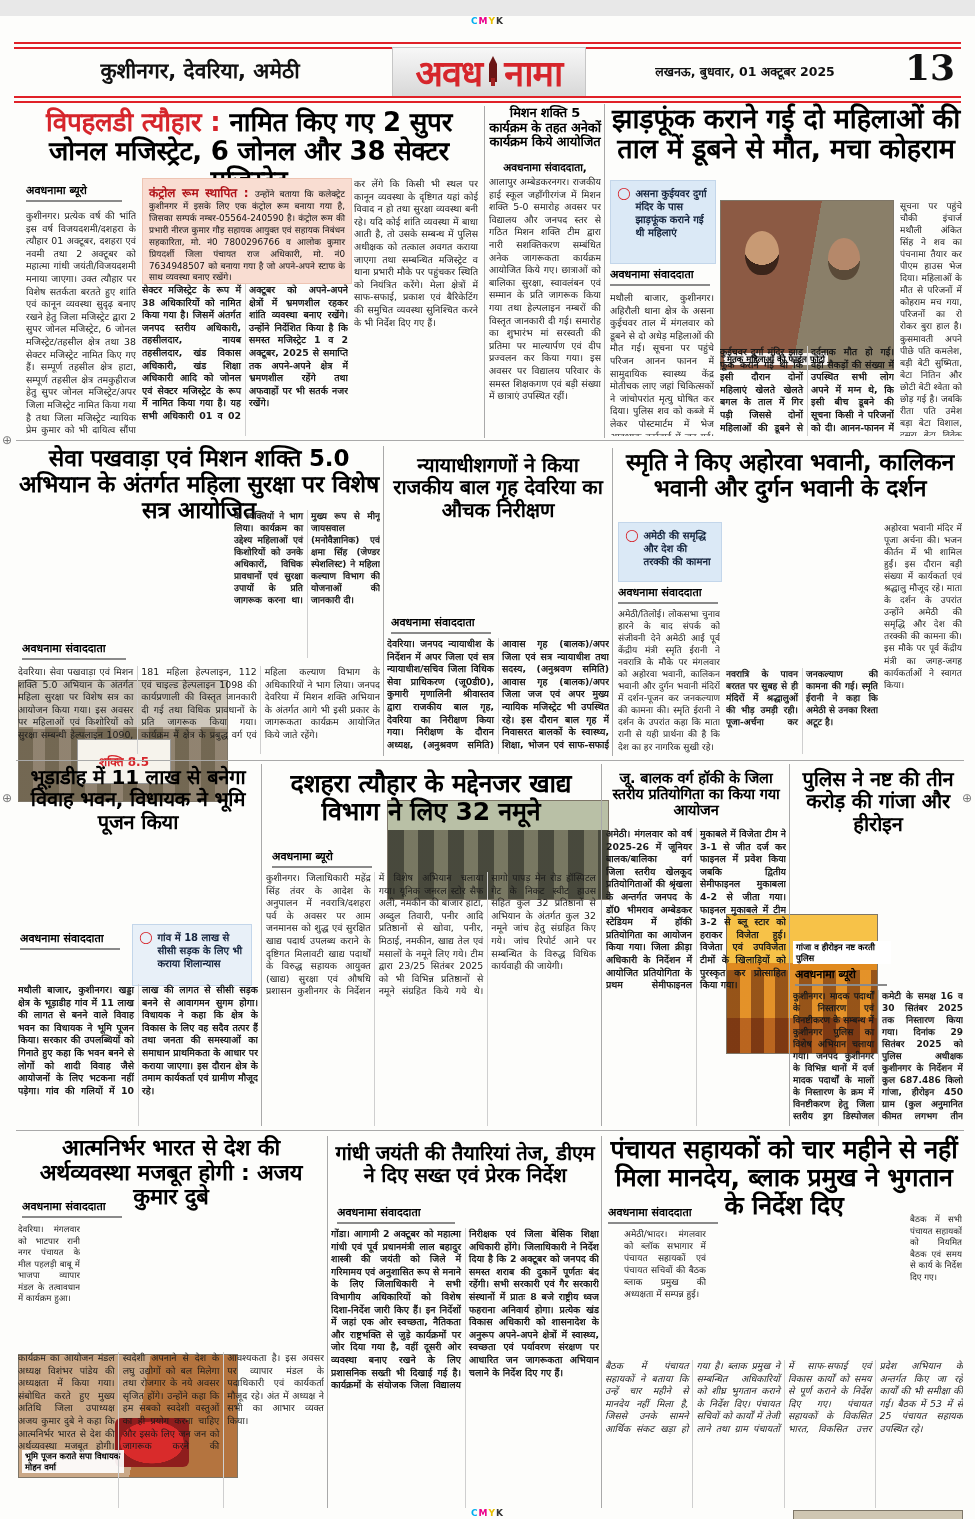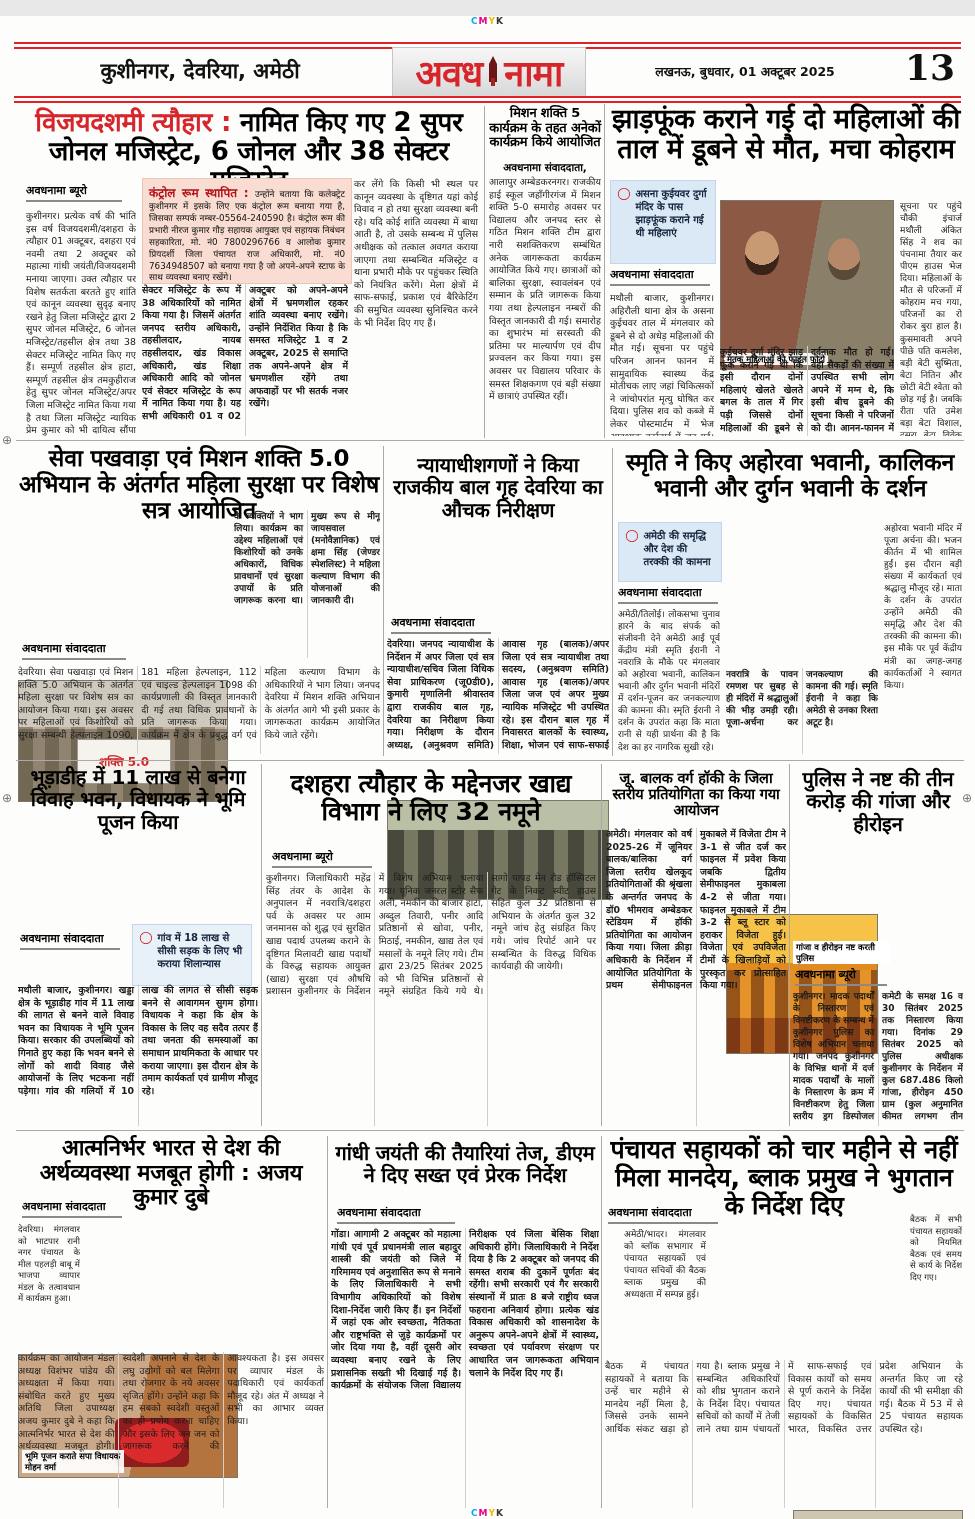--- a/index.html
+++ b/index.html
@@ -6,21 +6,21 @@
   .page{position:relative;width:975px;height:1519px;background:#fdfdfb;margin:16px auto;overflow:hidden;
         font-family:"DejaVu Sans","Liberation Sans",sans-serif;color:#111;}
   .a{position:absolute;}
   .hl{font-weight:bold;color:#000;text-align:center;line-height:1.12;letter-spacing:-0.2px;}
   .kicker{color:#d6252b;}
   .byline{font-weight:bold;font-size:11px;color:#000;}
   .brule{height:2px;background:#8a8a8a;margin-top:3px;}
   .bt{font-size:9.4px;line-height:1.34;text-align:justify;color:#1a1a1a;overflow:hidden;}
   .c2{column-count:2;column-gap:8px;column-rule:1px solid #cfcfcf;font-weight:bold;}
   .c3{column-count:3;column-gap:8px;column-rule:1px solid #cfcfcf;}
-  .c4{column-count:4;column-gap:8px;column-rule:1px solid #cfcfcf;}
+  .c4{column-count:4;column-gap:8px;column-rule:1px solid #cfcfcf;font-style:italic;}
   .vr{width:1px;background:#a9a9a9;}
   .hr{height:1px;background:#a9a9a9;}
   .redline{border-top:2px solid #e02128;border-bottom:2px solid #e02128;height:3px;}
   .bulletbox{background:#dbe9f6;border:1px solid #c3d6ea;padding:6px 6px 6px 6px;font-size:10px;font-weight:bold;
              color:#15243d;line-height:1.3;display:flex;gap:5px;align-items:flex-start;}
   .bdot{color:#d6252b;font-size:12px;line-height:1;font-weight:bold;}
   .photo{background:#b7ab97;border:1px solid #7e7668;box-sizing:border-box;overflow:hidden;position:relative;}
   .cap{background:rgba(255,255,255,.92);color:#000;font-size:8.4px;font-weight:bold;padding:1px 3px;line-height:1.25;}
   .cmyk b{font-weight:bold;}
   .cmyk .c{color:#00aeef}.cmyk .m{color:#ec008c}.cmyk .y{color:#e8c000}.cmyk .k{color:#333}
@@ -49,21 +49,21 @@
         <path d="M7 0 L11 8 L11 26 L3 26 L3 8 Z" fill="#6b1616"></path>
         <rect x="5" y="22" width="4" height="8" fill="#a32222"></rect>
       </svg>
     <span class="t">नामा</span>
   </div>
   <div class="a" style="left:630px;top:47px;width:230px;text-align:center;font-size:12.5px;font-weight:bold;">लखनऊ, बुधवार, 01 अक्टूबर 2025</div>
   <div class="a" style="left:905px;top:30px;font-size:36px;font-weight:bold;font-family:'DejaVu Serif','Liberation Serif',serif;">13</div>
   <div class="a redline" style="left:14px;top:80px;width:947px;"></div>
 
   <div class="a hl" style="left:18px;top:92px;width:462px;font-size:26px;">
-    <span class="kicker">विजयदशमी त्यौहार : </span><span>नामित किए गए 2 सुपर जोनल मजिस्ट्रेट, 6 जोनल और 38 सेक्टर मजिस्ट्रेट</span>
+    <span class="kicker">विपहलडी त्यौहार : </span><span>नामित किए गए 2 सुपर जोनल मजिस्ट्रेट, 6 जोनल और 38 सेक्टर मजिस्ट्रेट</span>
   </div>
   <div class="a" style="left:26px;top:166px;width:110px;">
     <div class="byline">अवधनामा ब्यूरो</div>
     <div class="brule" style="width:96px;"></div>
   </div>
   <div class="a bt" style="left:26px;top:194px;width:110px;height:226px;">कुशीनगर। प्रत्येक वर्ष की भांति इस वर्ष विजयदशमी/दशहरा के त्यौहार 01 अक्टूबर, दशहरा एवं नवमी तथा 2 अक्टूबर को महात्मा गांधी जयंती/विजयदशमी मनाया जाएगा। उक्त त्यौहार पर विशेष सतर्कता बरतते हुए शांति एवं कानून व्यवस्था सुदृढ़ बनाए रखने हेतु जिला मजिस्ट्रेट द्वारा 2 सुपर जोनल मजिस्ट्रेट, 6 जोनल मजिस्ट्रेट/तहसील क्षेत्र तथा 38 सेक्टर मजिस्ट्रेट नामित किए गए हैं। सम्पूर्ण तहसील क्षेत्र हाटा, सम्पूर्ण तहसील क्षेत्र तमकुहीराज हेतु सुपर जोनल मजिस्ट्रेट/अपर जिला मजिस्ट्रेट नामित किया गया है तथा जिला मजिस्ट्रेट न्यायिक प्रेम कुमार को भी दायित्व सौंपा गया है।</div>
   <div class="a pinkbox" style="left:142px;top:162px;width:196px;height:92px;">
     <span class="lbl">कंट्रोल रूम स्थापित : </span><span>उन्होंने बताया कि कलेक्ट्रेट कुशीनगर में इसके लिए एक कंट्रोल रूम बनाया गया है, जिसका सम्पर्क नम्बर-05564-240590 है। कंट्रोल रूम की प्रभारी नीरज कुमार गौड़ सहायक आयुक्त एवं सहायक निबंधन सहकारिता, मो. नं0 7800296766 व आलोक कुमार प्रियदर्शी जिला पंचायत राज अधिकारी, मो. नं0 7634948507 को बनाया गया है जो अपने-अपने स्टाफ के साथ व्यवस्था बनाए रखेंगे।</span>
   </div>
   <div class="a bt c2" style="left:142px;top:268px;width:206px;height:152px;">सेक्टर मजिस्ट्रेट के रूप में 38 अधिकारियों को नामित किया गया है। जिसमें अंतर्गत जनपद स्तरीय अधिकारी, तहसीलदार, नायब तहसीलदार, खंड विकास अधिकारी, खंड शिक्षा अधिकारी आदि को जोनल एवं सेक्टर मजिस्ट्रेट के रूप में नामित किया गया है। यह सभी अधिकारी 01 व 02 अक्टूबर को अपने-अपने क्षेत्रों में भ्रमणशील रहकर शांति व्यवस्था बनाए रखेंगे। उन्होंने निर्देशित किया है कि समस्त मजिस्ट्रेट 1 व 2 अक्टूबर, 2025 से समाप्ति तक अपने-अपने क्षेत्र में भ्रमणशील रहेंगे तथा अफवाहों पर भी सतर्क नजर रखेंगे।</div>
@@ -96,21 +96,21 @@
   </div>
   <div class="a bt c2" style="left:720px;top:330px;width:174px;height:90px;">कुईचवर दुर्गा मंदिर झाड़ फूंक कराने गई थी कि इसी दौरान दोनों महिलाएं खेलते खेलते बगल के ताल में गिर पड़ी जिससे दोनों महिलाओं की डूबने से दर्दनाक मौत हो गई। वहां सैकड़ों की संख्या में उपस्थित सभी लोग अपने में मग्न थे, कि इसी बीच डूबने की सूचना किसी ने परिजनों को दी। आनन-फानन में परिजन घटना स्थल पहुंचे दोपहर बाद सामुदायिक स्वास्थ्य केंद्र मोतीचक लाए जहां चिकित्सकों ने जांचोपरांत मृत्यु घोषित कर दिया।</div>
   <div class="a bt" style="left:900px;top:184px;width:62px;height:236px;font-size:9px;">सूचना पर पहुंचे चौकी इंचार्ज मथौली अंकित सिंह ने शव का पंचनामा तैयार कर पीएम हाउस भेज दिया। महिलाओं के मौत से परिजनों में कोहराम मच गया, परिजनों का रो रोकर बुरा हाल है। कुसमावती अपने पीछे पति कमलेश, बड़ी बेटी सुष्मिता, बेटा नितिन और छोटी बेटी श्वेता को छोड़ गई है। जबकि रीता पति उमेश बड़ा बेटा विशाल, दूसरा बेटा विवेक को रोने तड़पने के लिए छोड़ गई है। माता रानी के पावन पर्व पर हुए इस दर्दनाक घटना से गांव में शोक की लहर फैल गई है।</div>
 
   <div class="a hr" style="left:16px;top:424px;width:948px;"></div>
   <div class="a cross" style="left:2px;top:418px;">⊕</div>
 
   <div class="a hl" style="left:18px;top:430px;width:362px;font-size:23px;">सेवा पखवाड़ा एवं मिशन शक्ति 5.0 अभियान के अंतर्गत महिला सुरक्षा पर विशेष सत्र आयोजित</div>
   <div class="a photo" style="left:18px;top:494px;width:210px;height:122px;background:linear-gradient(180deg,#cfc8bc 0 40%,#8f8778 40% 100%);">
     <div style="position:absolute;left:0;bottom:0;width:100%;height:62%;background:repeating-linear-gradient(90deg,rgba(92,78,52,.55) 0 14px,rgba(150,120,90,.25) 14px 26px);"></div>
-    <div style="position:absolute;left:28%;bottom:14%;width:44%;height:36%;background:#f6f3ec;border:1px solid #999;display:flex;align-items:center;justify-content:center;color:#d6252b;font-weight:bold;font-size:12px;">शक्ति 5.0</div>
+    <div style="position:absolute;left:28%;bottom:14%;width:44%;height:36%;background:#f6f3ec;border:1px solid #999;display:flex;align-items:center;justify-content:center;color:#d6252b;font-weight:bold;font-size:12px;">शक्ति 8.5</div>
   </div>
   <div class="a" style="left:22px;top:624px;width:120px;">
     <div class="byline">अवधनामा संवाददाता</div>
     <div class="brule" style="width:104px;"></div>
   </div>
   <div class="a bt c2" style="left:234px;top:494px;width:146px;height:148px;font-size:9px;">के व्यक्तियों ने भाग लिया। कार्यक्रम का उद्देश्य महिलाओं एवं किशोरियों को उनके अधिकारों, विधिक प्रावधानों एवं सुरक्षा उपायों के प्रति जागरूक करना था। मुख्य रूप से मीनू जायसवाल (मनोवैज्ञानिक) एवं क्षमा सिंह (जेण्डर स्पेशलिस्ट) ने महिला कल्याण विभाग की योजनाओं की जानकारी दी।</div>
   <div class="a bt c3" style="left:18px;top:650px;width:362px;height:88px;">देवरिया। सेवा पखवाड़ा एवं मिशन शक्ति 5.0 अभियान के अंतर्गत महिला सुरक्षा पर विशेष सत्र का आयोजन किया गया। इस अवसर पर महिलाओं एवं किशोरियों को सुरक्षा सम्बन्धी हेल्पलाइन 1090, 181 महिला हेल्पलाइन, 112 एवं चाइल्ड हेल्पलाइन 1098 की कार्यप्रणाली की विस्तृत जानकारी दी गई तथा विधिक प्रावधानों के प्रति जागरूक किया गया। कार्यक्रम में क्षेत्र के प्रबुद्ध वर्ग एवं महिला कल्याण विभाग के अधिकारियों ने भाग लिया। जनपद देवरिया में मिशन शक्ति अभियान के अंतर्गत आगे भी इसी प्रकार के जागरूकता कार्यक्रम आयोजित किये जाते रहेंगे।</div>
 
   <div class="a vr" style="left:383px;top:430px;height:310px;"></div>
 
@@ -132,21 +132,21 @@
     <span>अमेठी की समृद्धि और देश की तरक्की की कामना</span>
   </div>
   <div class="a" style="left:618px;top:568px;width:104px;">
     <div class="byline">अवधनामा संवाददाता</div>
     <div class="brule" style="width:100px;"></div>
   </div>
   <div class="a bt" style="left:618px;top:592px;width:102px;height:146px;font-size:9px;">अमेठी/तिलोई। लोकसभा चुनाव हारने के बाद संपर्क को संजीवनी देने अमेठी आईं पूर्व केंद्रीय मंत्री स्मृति ईरानी ने नवरात्रि के मौके पर मंगलवार को अहोरवा भवानी, कालिकन भवानी और दुर्गन भवानी मंदिरों में दर्शन-पूजन कर जनकल्याण की कामना की। स्मृति ईरानी ने दर्शन के उपरांत कहा कि माता रानी से यही प्रार्थना की है कि देश का हर नागरिक सुखी रहे।</div>
   <div class="a photo" style="left:726px;top:506px;width:152px;height:140px;background:linear-gradient(180deg,#f7c248 0 35%,#e08a1f 35% 75%,#a84e12 75% 100%);">
     <div style="position:absolute;left:0;bottom:0;width:100%;height:60%;background:repeating-linear-gradient(90deg,rgba(90,40,20,.55) 0 13px,rgba(240,170,70,.25) 13px 24px);"></div>
   </div>
-  <div class="a bt c2" style="left:726px;top:652px;width:152px;height:86px;font-size:9px;">नवरात्रि के पावन रमणश पर सुबह से ही मंदिरों में श्रद्धालुओं की भीड़ उमड़ी रही। पूजा-अर्चना कर जनकल्याण की कामना की गई। स्मृति ईरानी ने कहा कि अमेठी से उनका रिश्ता अटूट है।</div>
+  <div class="a bt c2" style="left:726px;top:652px;width:152px;height:86px;font-size:9px;">नवरात्रि के पावन बरतत पर सुबह से ही मंदिरों में श्रद्धालुओं की भीड़ उमड़ी रही। पूजा-अर्चना कर जनकल्याण की कामना की गई। स्मृति ईरानी ने कहा कि अमेठी से उनका रिश्ता अटूट है।</div>
   <div class="a bt" style="left:884px;top:506px;width:78px;height:232px;font-size:9px;">अहोरवा भवानी मंदिर में पूजा अर्चना की। भजन कीर्तन में भी शामिल हुईं। इस दौरान बड़ी संख्या में कार्यकर्ता एवं श्रद्धालु मौजूद रहे। माता के दर्शन के उपरांत उन्होंने अमेठी की समृद्धि और देश की तरक्की की कामना की। इस मौके पर पूर्व केंद्रीय मंत्री का जगह-जगह कार्यकर्ताओं ने स्वागत किया।</div>
 
   <div class="a hr" style="left:16px;top:744px;width:948px;"></div>
   <div class="a cross" style="left:2px;top:776px;">⊕</div>
   <div class="a cross" style="left:962px;top:776px;">⊕</div>
 
   <div class="a hl" style="left:18px;top:750px;width:240px;font-size:20px;">भूड़ाडीह में 11 लाख से बनेगा विवाह भवन, विधायक ने भूमि पूजन किया</div>
   <div class="a photo" style="left:18px;top:806px;width:220px;height:124px;background:linear-gradient(100deg,#caa887 0 55%,#b4743f 55% 100%);">
     <div style="position:absolute;left:44%;bottom:8%;width:34%;height:40%;background:radial-gradient(ellipse at 50% 50%,#d92b2b 0 60%,#8f1d1d 61%);border-radius:6px;"></div>
     <div class="cap" style="position:absolute;left:3px;bottom:4px;width:96px;">भूमि पूजन कराते सपा विधायक मोहन वर्मा</div>

